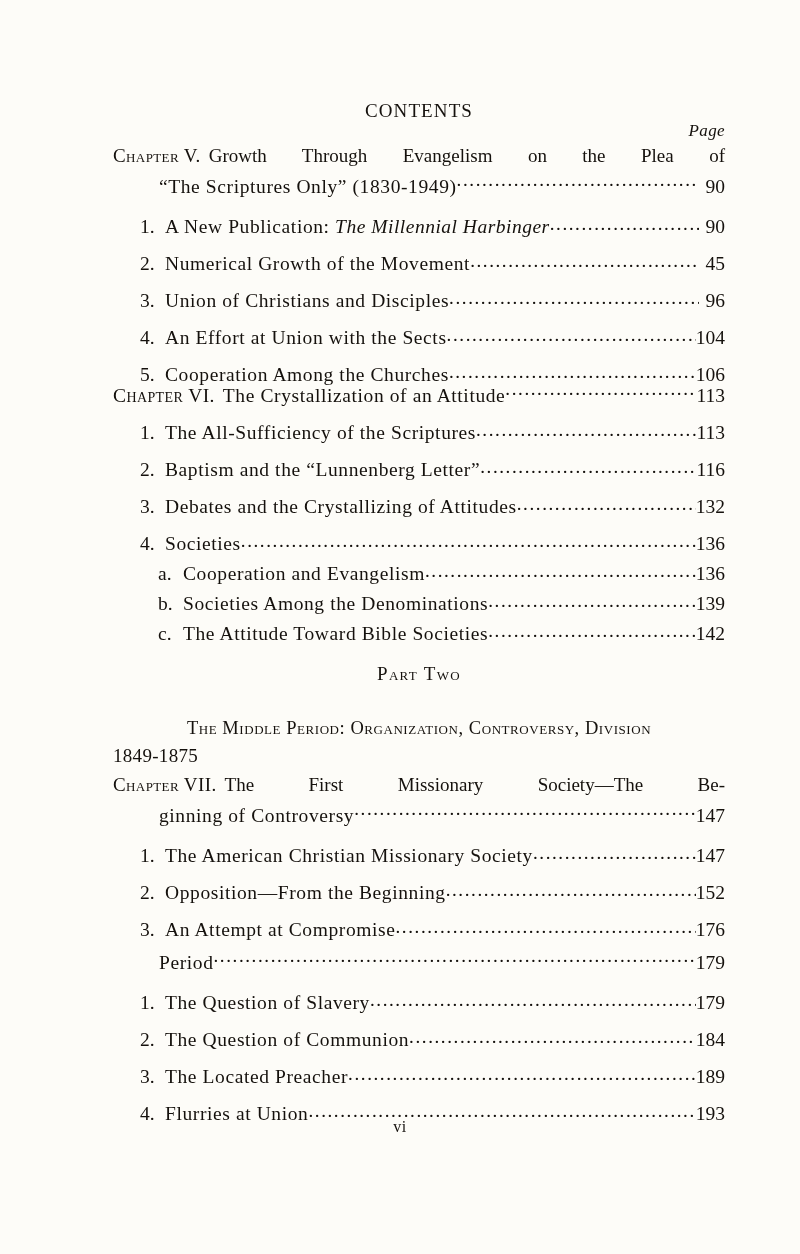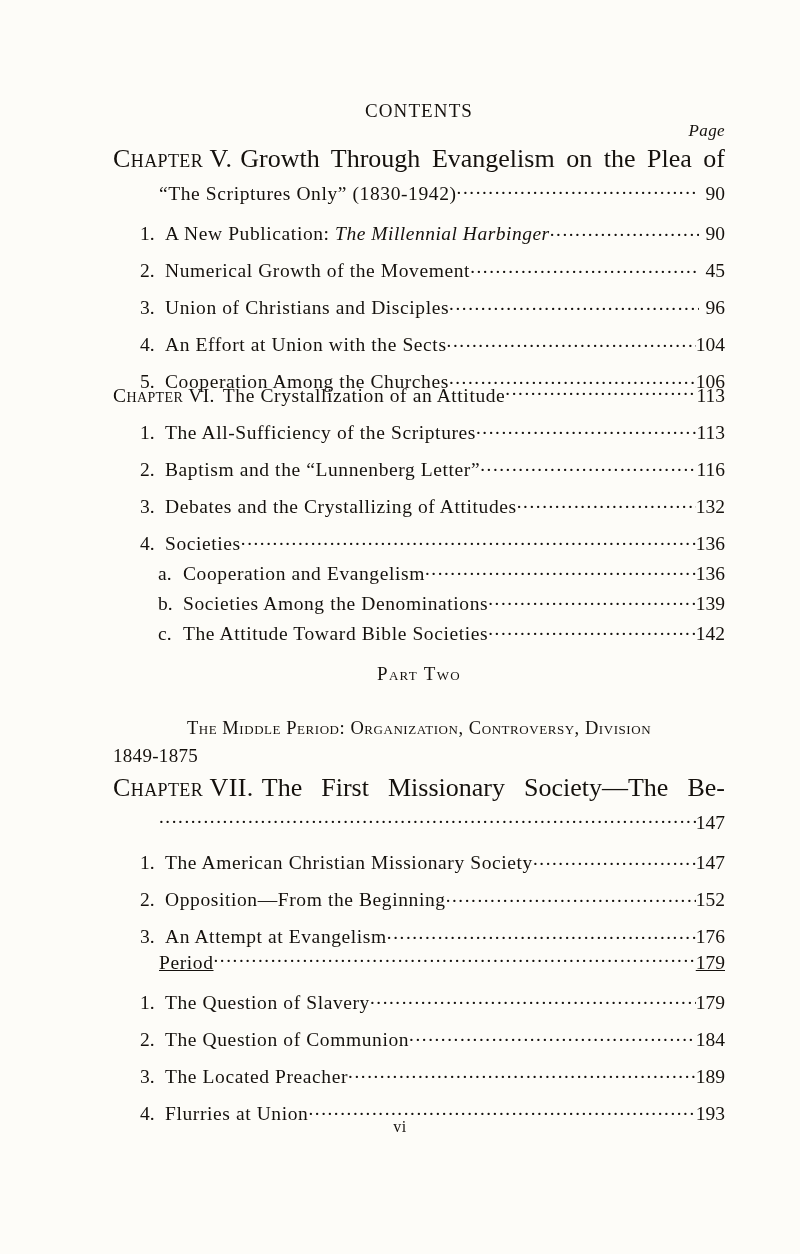--- a/index.html
+++ b/index.html
@@ -82,21 +82,21 @@
     text-align: right;
     font-size: 19.5px;
   }
   .pnum.gap { padding-left: 7px; }
 
   
   .chapter {
     margin-top: 0;
   }
   .chap-first {
-    font-size: 26px;
+    font-size: 19px;
     line-height: 1.02;
     display: flex;
     align-items: baseline;
   }
   .chap-label {
     font-variant: small-caps;
     letter-spacing: 0.4px;
     white-space: nowrap;
   }
   .chap-title-justified {
@@ -126,21 +126,21 @@
     align-items: baseline;
     font-size: 19.5px;
   }
   .item .num {
     flex: 0 0 auto;
     width: 25px;
   }
   .item-body {
     flex: 1 1 auto;
     display: flex;
-    align-items: flex-start;
+    align-items: center;
     min-width: 0;
   }
   
   .subitem {
     margin-left: 45px;
   }
   .subitem .num { width: 25px; }
 
   .ital { font-style: italic; letter-spacing: 0.5px; }
 
@@ -190,21 +190,21 @@
 
     <div style="position:absolute; top:146px; left:0; width:612px;">
 
       <div class="chapter">
         <div class="chap-first">
           <span class="chap-label">Chapter V.</span>
           <span style="width:8px;flex:0 0 auto;"></span>
           <span class="chap-title-justified">Growth Through Evangelism on the Plea of</span>
         </div>
         <div class="chap-second" style="margin-top:8px;">
-          <span class="toc-text sp">“The Scriptures Only” (1830-1942)</span>
+          <span class="toc-text sp">“The Scriptures Only” (1830-1949)</span>
           <span class="leader"></span>
           <span class="pnum gap">90</span>
         </div>
       </div>
 
       <div class="item" style="margin-top:18px;">
         <span class="num">1.</span>
         <span class="item-body">
           <span class="toc-text sp"><span>A New Publication: </span><span class="ital">The Millennial Harbinger</span></span>
           <span class="leader"></span>
@@ -331,20 +331,21 @@
 
     <div style="position:absolute; top:775px; left:0; width:612px;">
 
       <div class="chapter">
         <div class="chap-first">
           <span class="chap-label">Chapter VII.</span>
           <span style="width:8px;flex:0 0 auto;"></span>
           <span class="chap-title-justified">The First Missionary Society—The Be-</span>
         </div>
         <div class="chap-second" style="margin-top:8px;">
+          <span class="toc-text sp">ginning of Controversy</span>
           <span class="leader"></span>
           <span class="pnum">147</span>
         </div>
       </div>
 
       <div class="item" style="margin-top:18px;">
         <span class="num">1.</span>
         <span class="item-body">
           <span class="toc-text sp">The American Christian Missionary Society</span>
           <span class="leader"></span>
@@ -357,31 +358,31 @@
         <span class="item-body">
           <span class="toc-text sp">Opposition—From the Beginning</span>
           <span class="leader"></span>
           <span class="pnum">152</span>
         </span>
       </div>
 
       <div class="item" style="margin-top:15px;">
         <span class="num">3.</span>
         <span class="item-body">
-          <span class="toc-text sp">An Attempt at Evangelism</span>
+          <span class="toc-text sp">An Attempt at Compromise</span>
           <span class="leader"></span>
           <span class="pnum">176</span>
         </span>
       </div>
     </div>
 
     <div style="position:absolute; top:941px; left:0; width:612px;">
 
       <div class="chapter">
-        <div class="chap-second" style="margin-top:8px;text-decoration:underline;">
+        <div class="chap-second" style="margin-top:8px;">
           <span class="toc-text sp">Period</span>
           <span class="leader"></span>
           <span class="pnum">179</span>
         </div>
       </div>
 
       <div class="item" style="margin-top:18px;">
         <span class="num">1.</span>
         <span class="item-body">
           <span class="toc-text sp">The Question of Slavery</span>

